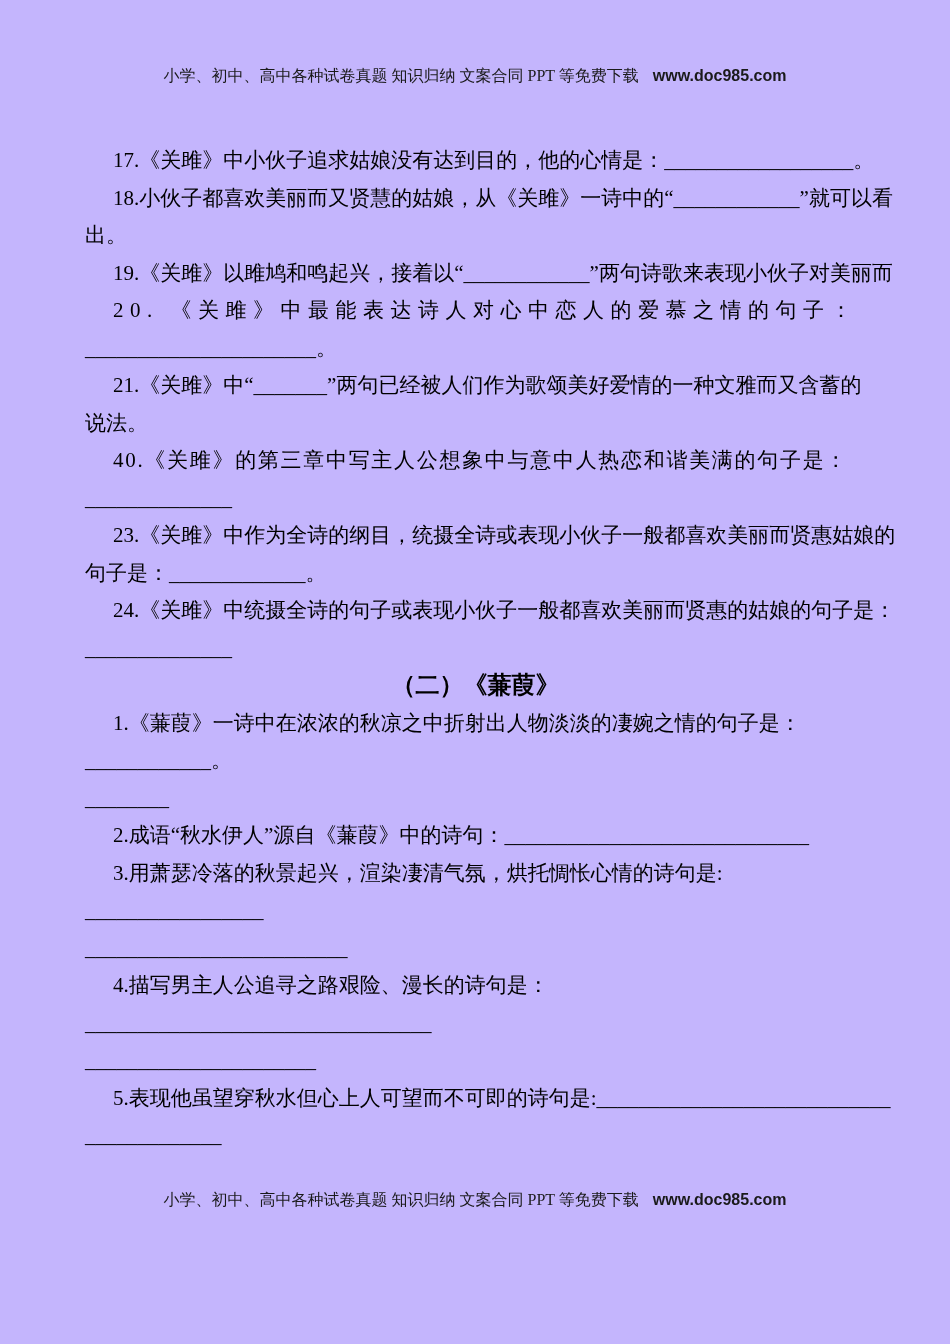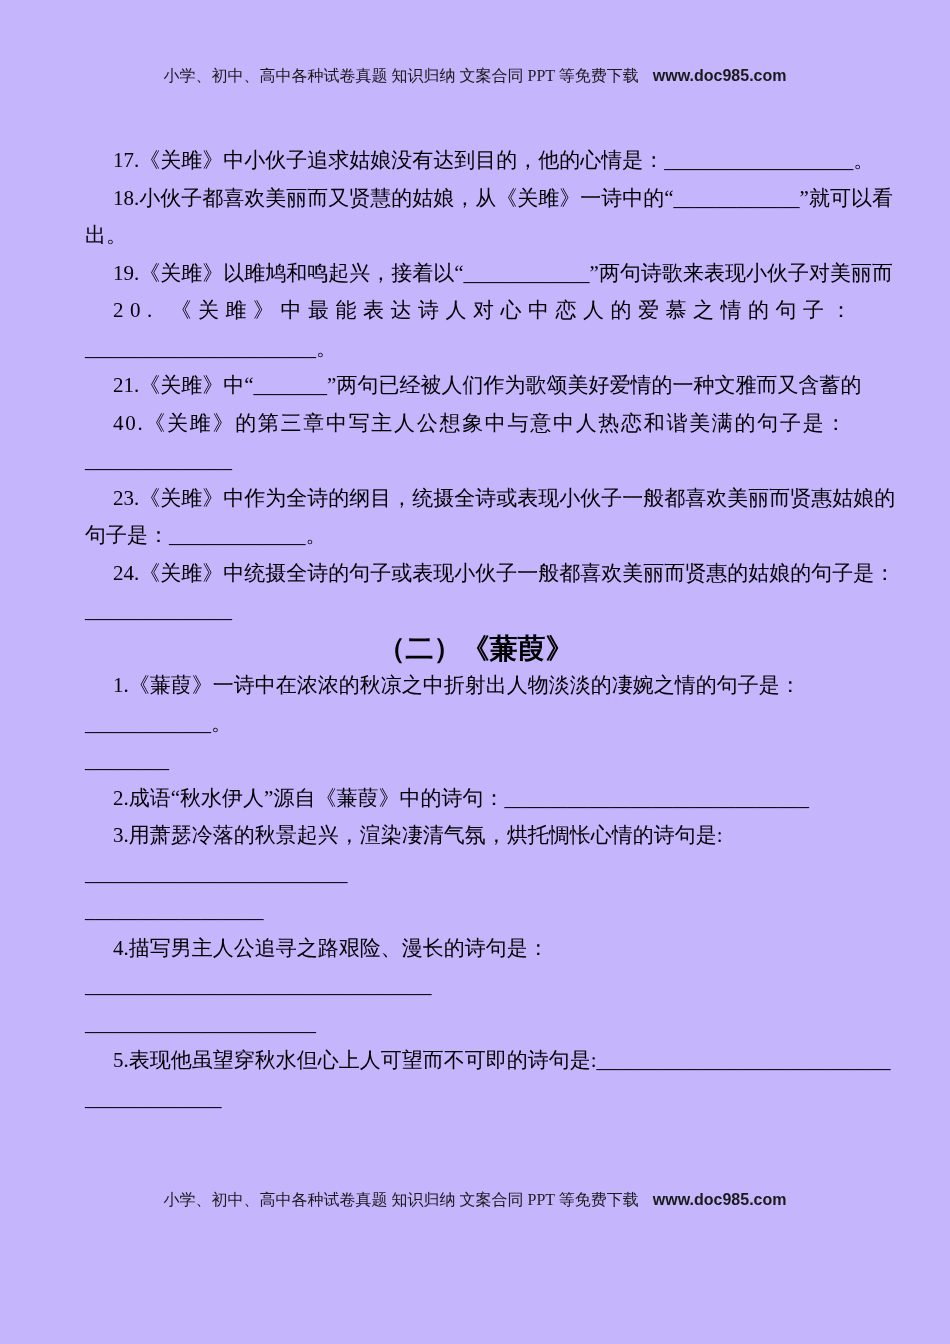--- a/index.html
+++ b/index.html
@@ -41,21 +41,21 @@
     line-height: 37.5px;
     white-space: nowrap;
     overflow: visible;
   }
   .indent { text-indent: 28px; font-family: Liberation Serif, serif; }
   .spread-wide { letter-spacing: 6.5px; }
   .spread-narrow { letter-spacing: 1.7px; }
   .section-heading {
     text-align: center;
     font-weight: bold;
-    font-size: 28px;
+    font-size: 24px;
   }
   .blank { letter-spacing: 0; }
 </style>
 </head>
 <body>
 
 <div class="page">
 
   <div class="page-header">
     <span>小学、初中、高中各种试卷真题 知识归纳 文案合同 PPT 等免费下载</span><span class="site-url">www.doc985.com</span>
@@ -80,20 +80,23 @@
 
     <div class="line indent spread-wide">
       <span>20. 《关雎》中最能表达诗人对心中恋人的爱慕之情的句子：</span>
     </div>
     <div class="line">
       <span class="blank">______________________</span><span>。</span>
     </div>
 
     <div class="line indent">
       <span>21.《关雎》中“</span><span class="blank">_______</span><span>”两句已经被人们作为歌颂美好爱情的一种文雅而又含蓄的</span>
+    </div>
+    <div class="line">
+      <span>说法。</span>
     </div>
 
     <div class="line indent spread-narrow">
       <span>40.《关雎》的第三章中写主人公想象中与意中人热恋和谐美满的句子是：</span>
     </div>
     <div class="line">
       <span class="blank">______________</span>
     </div>
 
     <div class="line indent">
@@ -125,24 +128,24 @@
     </div>
 
     <div class="line indent">
       <span>2.成语“秋水伊人”源自《蒹葭》中的诗句：</span><span class="blank">_____________________________</span>
     </div>
 
     <div class="line indent">
       <span>3.用萧瑟冷落的秋景起兴，渲染凄清气氛，烘托惆怅心情的诗句是:</span>
     </div>
     <div class="line">
-      <span class="blank">_________________________</span>
+      <span class="blank">_________________</span>
     </div>
     <div class="line">
-      <span class="blank">_________________</span>
+      <span class="blank">_________________________</span>
     </div>
 
     <div class="line indent">
       <span>4.描写男主人公追寻之路艰险、漫长的诗句是：</span>
     </div>
     <div class="line">
       <span class="blank">_________________________________</span>
     </div>
     <div class="line">
       <span class="blank">______________________</span>

